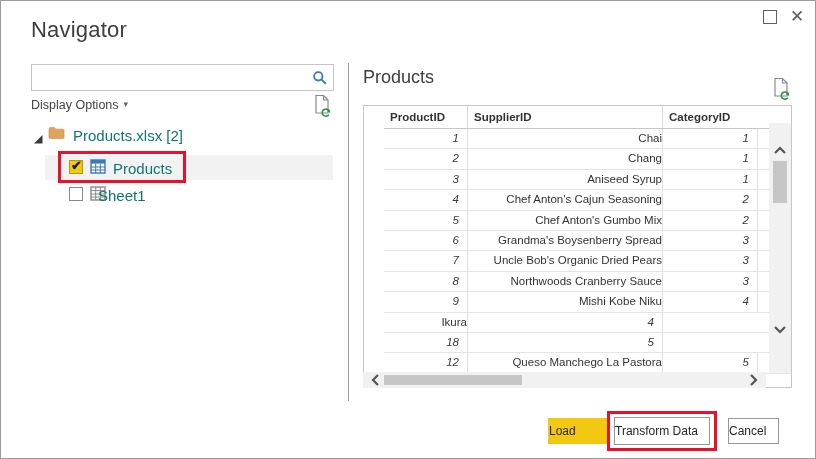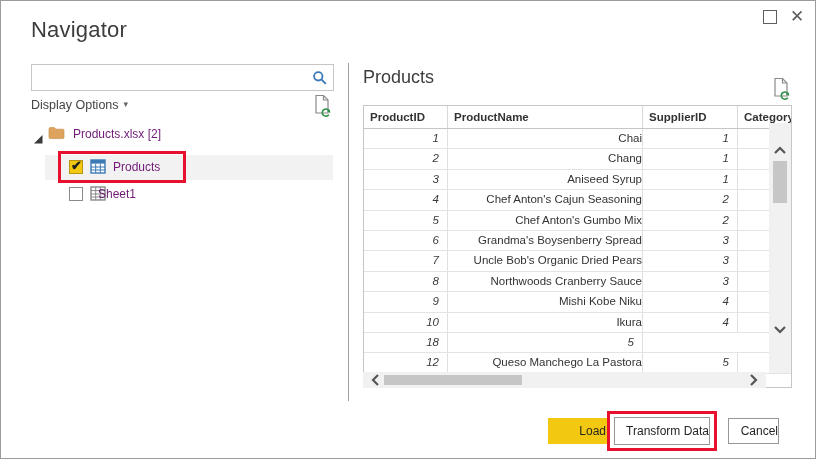--- a/index.html
+++ b/index.html
@@ -23,21 +23,21 @@
   #search-box { left:30px; top:63px; width:303px; height:27px; border:1px solid #c6c6c6; background:#fff; }
   #search-input { position:absolute; left:2px; top:1px; width:276px; height:23px; border:none; outline:none; font-size:12px; font-family:"Liberation Sans",sans-serif; }
   #search-icon { position:absolute; right:5px; top:5px; }
 
   
   #display-options { left:30px; top:97px; font-size:12.5px; color:#444; }
   #display-options .caret { font-size:9px; color:#666; margin-left:5px; vertical-align:2px; }
   #refresh-left { left:311px; top:93px; }
 
   
-  .tree-label { font-size:12px; color:#701a75; }
+  .tree-label { font-size:15px; color:#0f766e; }
   #tree-expander { left:33px; top:129px; }
   #folder-icon { left:47px; top:125px; }
   #tree-root-label { left:72px; top:126px; }
 
   #row-highlight { left:44px; top:154px; width:288px; height:25px; background:#f2f2f2; }
   #annotation-products { left:57px; top:150px; width:128px; height:32px; border:3px solid #e8112d; background:transparent; }
 
   .checkbox { width:14px; height:14px; border:1.5px solid #8a8a8a; background:#fff; position:absolute; }
   .checkbox.checked { background:#F2C811; border-color:#b79512; }
   .checkbox.checked .tick { position:absolute; left:1px; top:-3px; font-size:13px; color:#1f1f1f; font-weight:bold; }
@@ -50,21 +50,21 @@
   #tree-label-sheet1 { left:97px; top:186px; }
 
   
   #panel-divider { left:347px; top:62px; width:1px; height:338px; background:#a0a0a0; }
 
   
   #preview-title { left:362px; top:66px; font-size:18px; font-weight:300; color:#3d3d3d; }
   #refresh-right { left:770px; top:76px; }
 
   
-  #preview-table { left:362px; top:104px; width:429px; height:283px; border:1px solid #c6c6c6; background:#fff; overflow:hidden; }
+  #preview-table { left:362px; top:104px; width:429px; height:283px; border:1px solid #c6c6c6; background:#fff; overflow:hidden;padding-left:20px; }
   .trow, #table-header { display:grid; grid-template-columns:84px 195px 95px 1fr; }
   #table-header { height:23px; border-bottom:1px solid #c6c6c6; }
   #table-header .th { font-size:11.5px; font-weight:bold; color:#333; line-height:23px; padding-left:6px; border-right:1px solid #d9d9d9; overflow:hidden; white-space:nowrap; }
   #table-header .th:last-child { border-right:none; }
   .trow { height:20.4px; border-bottom:1px solid #e4e4e4; }
   .td { font-size:11.5px; line-height:19.5px; border-right:1px solid #e0e0e0; overflow:hidden; white-space:nowrap;text-align:right; }
   .td:last-child { border-right:none; }
   .td.num { font-style:italic; color:#3a3a3a; text-align:right; padding-right:8px; }
   .td.name { padding-left:6px; color:#333; }
 
@@ -73,21 +73,21 @@
   #v-scroll-up { position:absolute; left:4px; top:18px; }
   #v-thumb { position:absolute; left:4px; top:38px; width:14px; height:42px; background:#c6c6c6; }
   #v-scroll-down { position:absolute; left:4px; top:198px; }
 
   #h-scrollbar { left:362px; top:371px; width:403px; height:16px; background:#f1f1f1; }
   #h-scroll-left { position:absolute; left:7px; top:1px; }
   #h-thumb { position:absolute; left:21px; top:3px; width:138px; height:10px; background:#c6c6c6; }
   #h-scroll-right { position:absolute; right:7px; top:1px; }
 
   
-  .btn { font-family:"Liberation Sans",sans-serif; font-size:12px; color:#262626; text-align:right; cursor:default; }
+  .btn { font-family:"Liberation Sans",sans-serif; font-size:12px; color:#262626; text-align:left; cursor:default; }
   #load-button { left:547px; top:417px; width:59px; height:26px; background:#F2C811; border:1px solid #F2C811; line-height:24px; }
   #annotation-transform { left:606px; top:410px; width:110px; height:40px; border:3px solid #e8112d; }
   #transform-button { left:613px; top:416px; width:96px; height:28px; background:#fff; border:1px solid #979797; line-height:26px; }
   #cancel-button { left:727px; top:417px; width:51px; height:26px; background:#fff; border:1px solid #979797; line-height:24px; }
 </style>
 </head>
 <body>
 
 <div id="window">
 
@@ -169,21 +169,20 @@
       <path d="M4 1.5 h7.5 l4.5 4.5 v13 h-12 z" fill="#fff" stroke="#8a8a8a" stroke-width="1.2"></path>
       <path d="M11.5 1.5 v4.5 h4.5" fill="none" stroke="#8a8a8a" stroke-width="1.2"></path>
       <path d="M17.3 17.5 a3.6 3.6 0 1 0 -0.5 3.2" fill="none" stroke="#2F8F46" stroke-width="1.6"></path>
       <polygon points="17.8,15.5 18.3,19 15.2,17.6" fill="#2F8F46"></polygon>
     </svg>
   </div>
 
   <div class="abs" id="preview-table">
     <div id="table-header">
       <div class="th">ProductID</div>
-      <div class="th">ProductName</div>
       <div class="th">SupplierID</div>
       <div class="th">CategoryID</div>
     </div>
     <div id="table-body">
         <div class="trow">
           <div class="td num">1</div>
           <div class="td name">Chai</div>
           <div class="td num">1</div>
           <div class="td"></div>
         </div>
@@ -229,21 +228,20 @@
           <div class="td num">3</div>
           <div class="td"></div>
         </div>
         <div class="trow">
           <div class="td num">9</div>
           <div class="td name">Mishi Kobe Niku</div>
           <div class="td num">4</div>
           <div class="td"></div>
         </div>
         <div class="trow">
-          <div class="td num">10</div>
           <div class="td name">Ikura</div>
           <div class="td num">4</div>
           <div class="td"></div>
         </div>
         <div class="trow">
           <div class="td num">18</div>
           <div class="td num">5</div>
           <div class="td"></div>
         </div>
         <div class="trow">

